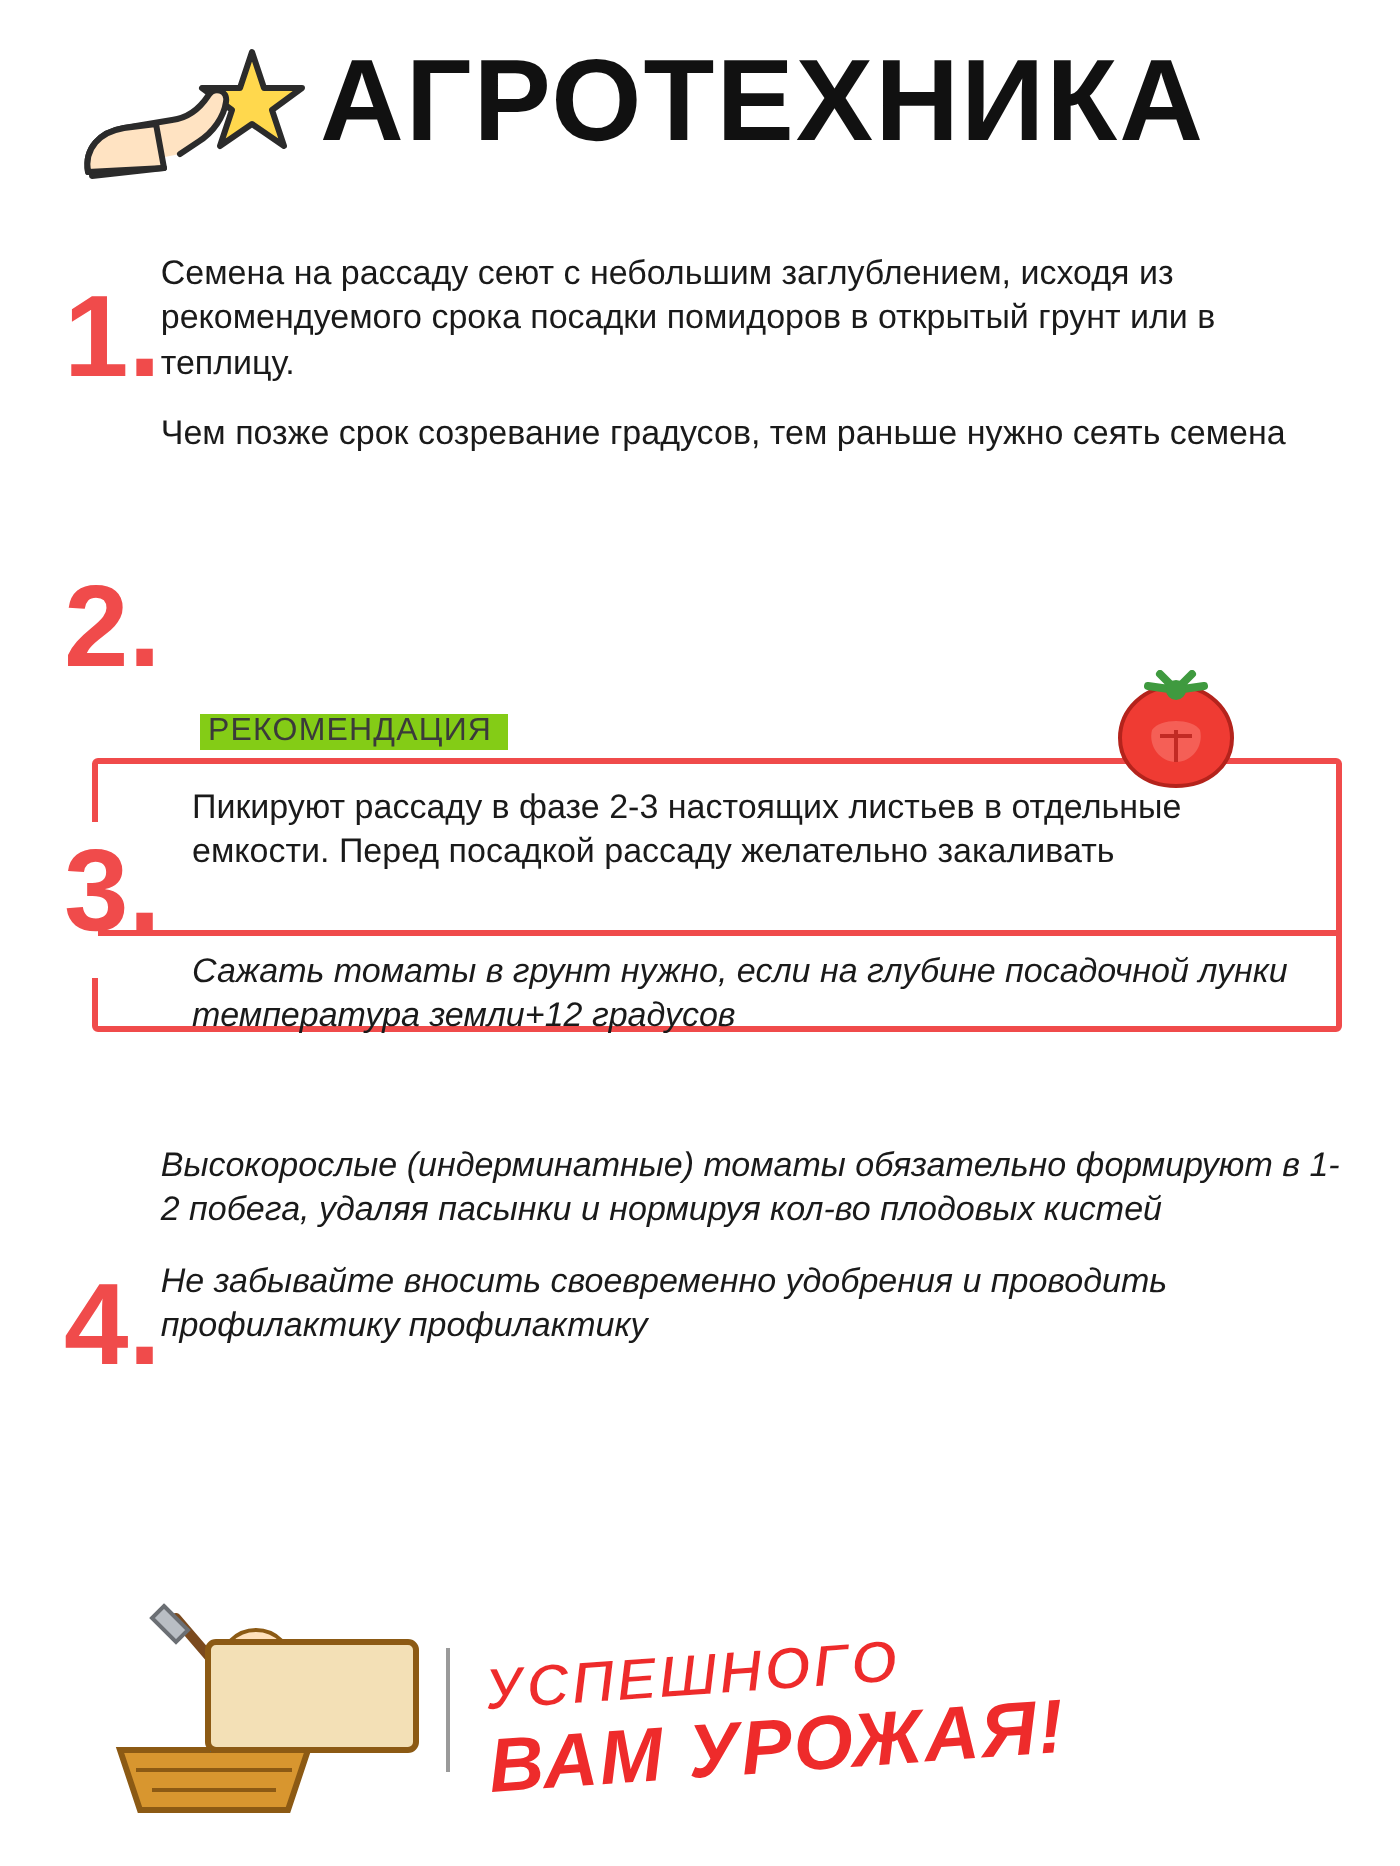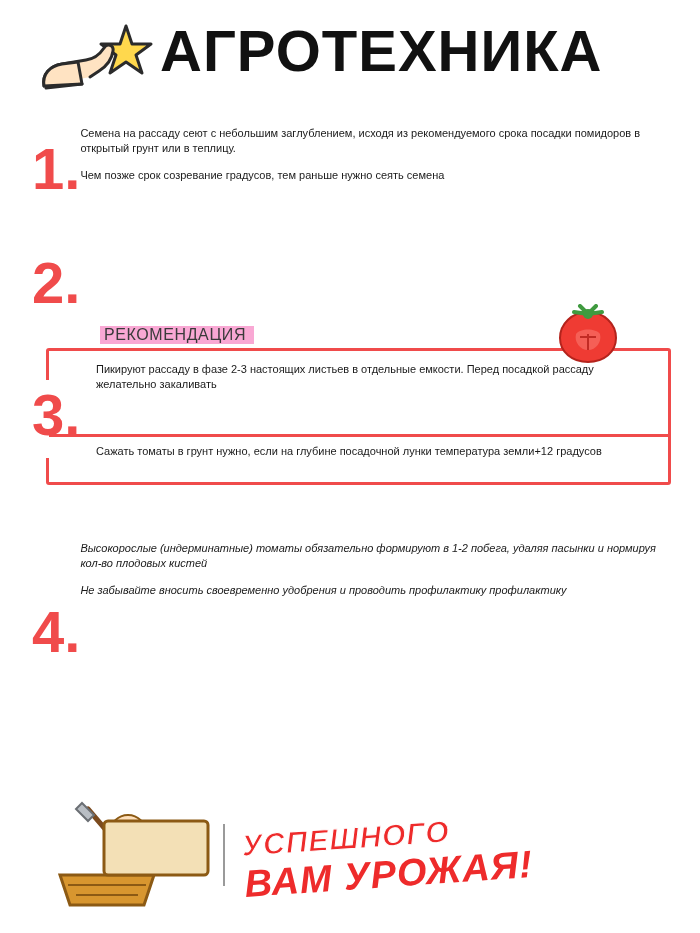--- a/index.html
+++ b/index.html
@@ -67,21 +67,21 @@
     line-height: 1;
     text-align: left;
     padding-left: 32px;
     box-sizing: border-box;
   }
   .step-body {
     flex: 1 1 auto;
     padding-right: 26px;
   }
   .para {
-    font-size: 11px;
+    font-size: 17px;
     line-height: 1.32;
     color: #1a1a1a;
     margin: 0 0 0 0;
   }
   .para + .para {
     margin-top: 13px;
   }
 
   
   .step1 { margin-bottom: 34px; }
@@ -99,21 +99,21 @@
     margin: 10px 0 0 0;
     height: 185px;
   }
   .rec-label {
     position: absolute;
     left: 100px;
     top: 4px;
     font-size: 16px;
     color: #3a3a3a;
     letter-spacing: 0.6px;
-    background: #f9a8d4;
+    background: #84cc16;
     padding: 0 8px 0 4px;
     z-index: 3;
   }
   .rec-frame {
     position: absolute;
     left: 46px;
     top: 26px;
     width: 625px;
     height: 137px;
     border: 3px solid #f04b4b;
@@ -156,20 +156,21 @@
     height: 3px;
     background: #f04b4b;
     z-index: 3;
   }
   .rec-text2 {
     position: absolute;
     left: 96px;
     top: 122px;
     width: 570px;
     z-index: 4;
+    font-style: italic;
   }
 
   .tomato {
     position: absolute;
     right: 78px;
     top: -18px;
     width: 68px;
     height: 62px;
     z-index: 5;
   }

